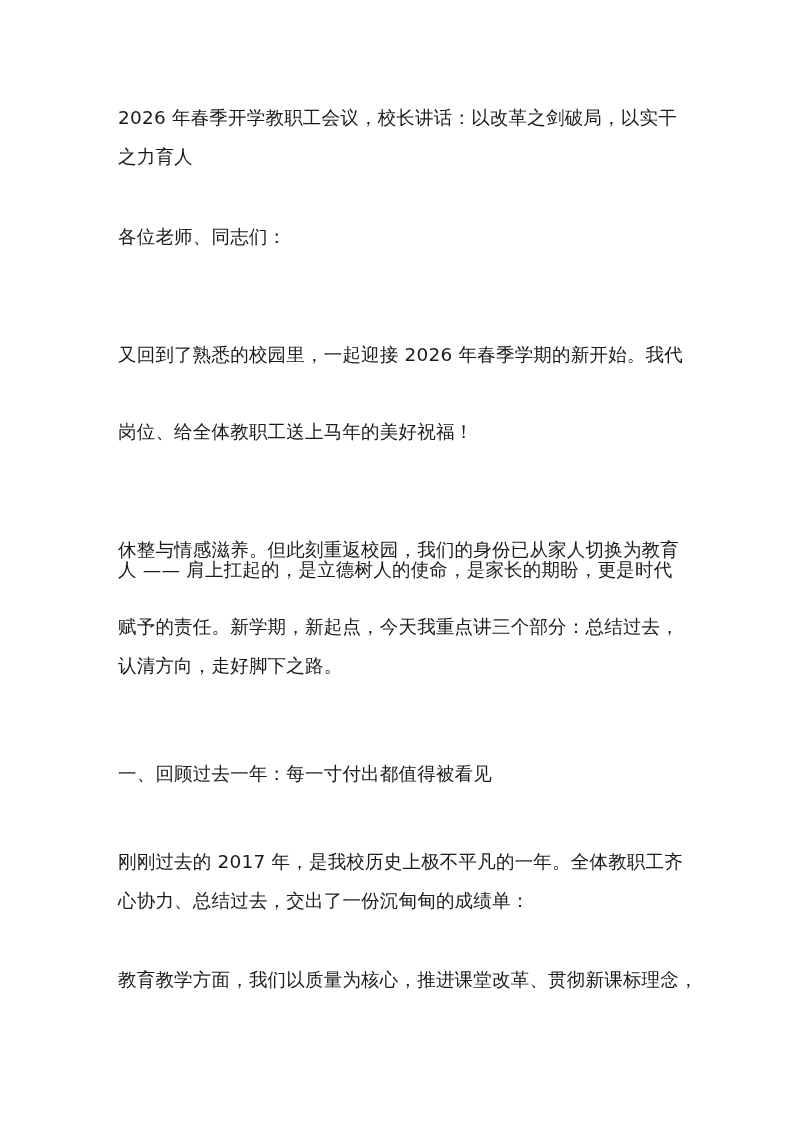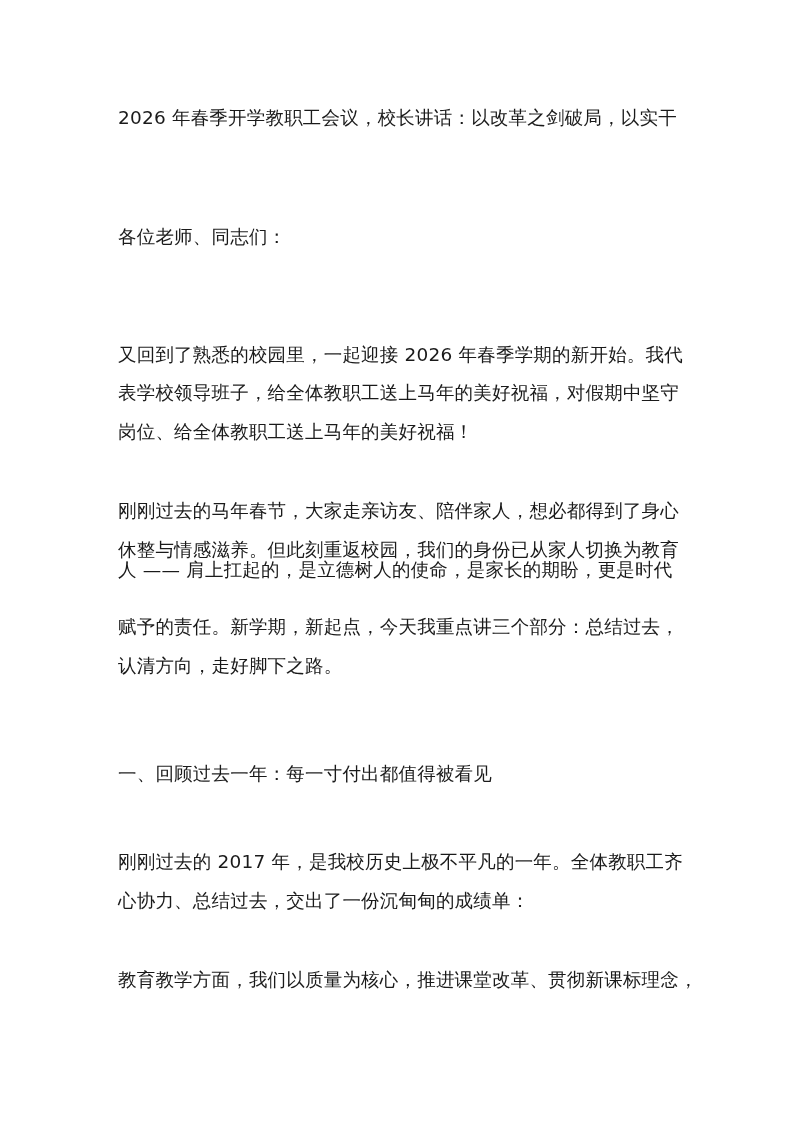--- a/index.html
+++ b/index.html
@@ -7,28 +7,27 @@
          font-family: "DejaVu Sans", "Liberation Sans", sans-serif; color: #1a1a1a; }
   .page { position: absolute; left: 0; top: 0; width: 793px; height: 1122px; background: #fff; }
   .line { position: absolute; left: 118px; width: 570px; font-size: 18.5px; line-height: 24px;
           white-space: nowrap; letter-spacing: 0.2px; }
 </style>
 </head>
 <body>
 
 <div class="page">
   <div class="line" style="top:106px">2026 年春季开学教职工会议，校长讲话：以改革之剑破局，以实干</div>
+  <div class="line" style="top:145px">之力育人</div>
 
   <div class="line" style="top:225px">各位老师、同志们：</div>
 
   <div class="line" style="top:343px">又回到了熟悉的校园里，一起迎接  2026  年春季学期的新开始。我代</div>
-  <div class="line" style="top:381px">表学校领导班子，给全体教职工送上马年的美好祝福，对假期中坚守</div>
   <div class="line" style="top:420px">岗位、给全体教职工送上马年的美好祝福！</div>
 
-  <div class="line" style="top:499px">刚刚过去的马年春节，大家走亲访友、陪伴家人，想必都得到了身心</div>
   <div class="line" style="top:538px">休整与情感滋养。但此刻重返校园，我们的身份已从家人切换为教育</div>
   <div class="line" style="top:558px">人  ——  肩上扛起的，是立德树人的使命，是家长的期盼，更是时代</div>
   <div class="line" style="top:615px">赋予的责任。新学期，新起点，今天我重点讲三个部分：总结过去，</div>
   <div class="line" style="top:654px">认清方向，走好脚下之路。</div>
 
   <div class="line" style="top:762px">一、回顾过去一年：每一寸付出都值得被看见</div>
 
   <div class="line" style="top:850px">刚刚过去的  2017  年，是我校历史上极不平凡的一年。全体教职工齐</div>
   <div class="line" style="top:889px">心协力、总结过去，交出了一份沉甸甸的成绩单：</div>
 

